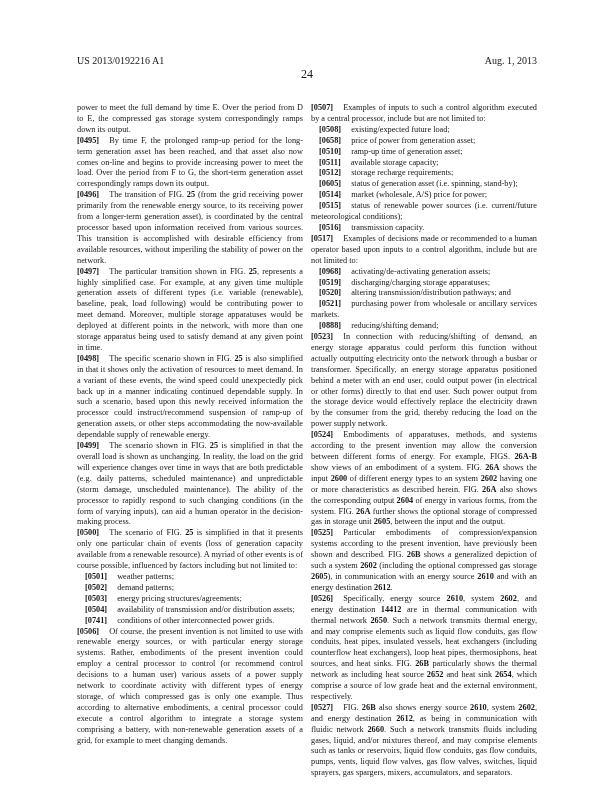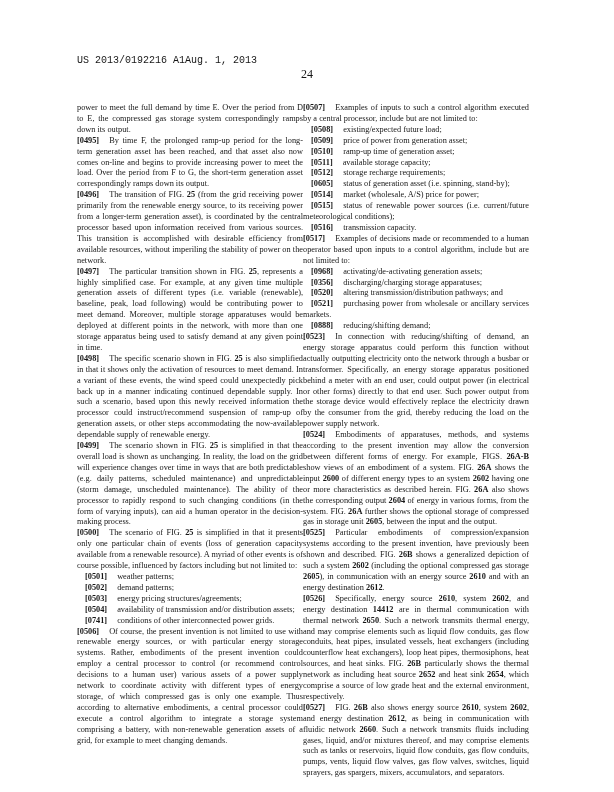--- a/index.html
+++ b/index.html
@@ -15,41 +15,40 @@
     font-family: "Liberation Serif", "DejaVu Serif", serif;
     color: #161616;
     overflow: hidden;
   }
   .header {
     position: absolute;
     top: 55px;
     left: 77px;
     width: 460px;
     display: flex;
-    justify-content: flex-start;
+    justify-content: space-between;
     font-size: 10px;
     line-height: 11px;
-    font-family: Liberation Mono, monospace;
   }
   .pagenum {
     position: absolute;
     top: 69px;
     left: 77px;
     width: 460px;
     text-align: center;
     font-size: 12px;
     line-height: 11px;
   }
   .body-columns {
     position: absolute;
     top: 103px;
     left: 77px;
     width: 462px;
     display: flex;
-    gap: 0;
+    gap: 8px;
   }
   .col {
     width: 226px;
     font-size: 8.3px;
     line-height: 10.9px;
     text-align: justify;
     hyphens: auto;
     -webkit-hyphens: auto;
   }
   .para {
@@ -88,31 +87,31 @@
         <p class="para indent"><b>[0501]</b><span class="numgap"></span>weather patterns;</p>
         <p class="para indent"><b>[0502]</b><span class="numgap"></span>demand patterns;</p>
         <p class="para indent"><b>[0503]</b><span class="numgap"></span>energy pricing structures/agreements;</p>
         <p class="para indent"><b>[0504]</b><span class="numgap"></span>availability of transmission and/or distribution assets;</p>
         <p class="para indent"><b>[0741]</b><span class="numgap"></span>conditions of other interconnected power grids.</p>
         <p class="para"><b>[0506]</b><span class="numgap"></span>Of course, the present invention is not limited to use with renewable energy sources, or with particular energy storage systems. Rather, embodiments of the present invention could employ a central processor to control (or recommend control decisions to a human user) various assets of a power supply network to coordinate activity with different types of energy storage, of which compressed gas is only one example. Thus according to alternative embodiments, a central processor could execute a control algorithm to integrate a storage system comprising a battery, with non-renewable generation assets of a grid, for example to meet changing demands.</p>
       </div>
     <div class="col">
         <p class="para"><b>[0507]</b><span class="numgap"></span>Examples of inputs to such a control algorithm executed by a central processor, include but are not limited to:</p>
         <p class="para indent"><b>[0508]</b><span class="numgap"></span>existing/expected future load;</p>
-        <p class="para indent"><b>[0509]</b><span class="numgap"></span>price of power from generation asset;</p>
+        <p class="para indent"><b>[0658]</b><span class="numgap"></span>price of power from generation asset;</p>
         <p class="para indent"><b>[0510]</b><span class="numgap"></span>ramp-up time of generation asset;</p>
         <p class="para indent"><b>[0511]</b><span class="numgap"></span>available storage capacity;</p>
         <p class="para indent"><b>[0512]</b><span class="numgap"></span>storage recharge requirements;</p>
         <p class="para indent"><b>[0605]</b><span class="numgap"></span>status of generation asset (i.e. spinning, stand-by);</p>
         <p class="para indent"><b>[0514]</b><span class="numgap"></span>market (wholesale, A/S) price for power;</p>
         <p class="para indent"><b>[0515]</b><span class="numgap"></span>status of renewable power sources (i.e. current/future meteorological conditions);</p>
         <p class="para indent"><b>[0516]</b><span class="numgap"></span>transmission capacity.</p>
         <p class="para"><b>[0517]</b><span class="numgap"></span>Examples of decisions made or recommended to a human operator based upon inputs to a control algorithm, include but are not limited to:</p>
         <p class="para indent"><b>[0968]</b><span class="numgap"></span>activating/de-activating generation assets;</p>
-        <p class="para indent"><b>[0356]</b><span class="numgap"></span>discharging/charging storage apparatuses;</p>
+        <p class="para indent"><b>[0519]</b><span class="numgap"></span>discharging/charging storage apparatuses;</p>
         <p class="para indent"><b>[0520]</b><span class="numgap"></span>altering transmission/distribution pathways; and</p>
         <p class="para indent"><b>[0521]</b><span class="numgap"></span>purchasing power from wholesale or ancillary services markets.</p>
         <p class="para indent"><b>[0888]</b><span class="numgap"></span>reducing/shifting demand;</p>
         <p class="para"><b>[0523]</b><span class="numgap"></span>In connection with reducing/shifting of demand, an energy storage apparatus could perform this function without actually outputting electricity onto the network through a busbar or transformer. Specifically, an energy storage apparatus positioned behind a meter with an end user, could output power (in electrical or other forms) directly to that end user. Such power output from the storage device would effectively replace the electricity drawn by the consumer from the grid, thereby reducing the load on the power supply network.</p>
         <p class="para"><b>[0524]</b><span class="numgap"></span>Embodiments of apparatuses, methods, and systems according to the present invention may allow the conversion between different forms of energy. For example, FIGS. <b>26A-B</b> show views of an embodiment of a system. FIG. <b>26A</b> shows the input <b>2600</b> of different energy types to an system <b>2602</b> having one or more characteristics as described herein. FIG. <b>26A</b> also shows the corresponding output <b>2604</b> of energy in various forms, from the system. FIG. <b>26A</b> further shows the optional storage of compressed gas in storage unit <b>2605</b>, between the input and the output.</p>
         <p class="para"><b>[0525]</b><span class="numgap"></span>Particular embodiments of compression/expansion systems according to the present invention, have previously been shown and described. FIG. <b>26B</b> shows a generalized depiction of such a system <b>2602</b> (including the optional compressed gas storage <b>2605</b>), in communication with an energy source <b>2610</b> and with an energy destination <b>2612</b>.</p>
         <p class="para"><b>[0526]</b><span class="numgap"></span>Specifically, energy source <b>2610</b>, system <b>2602</b>, and energy destination <b>14412</b> are in thermal communication with thermal network <b>2650</b>. Such a network transmits thermal energy, and may comprise elements such as liquid flow conduits, gas flow conduits, heat pipes, insulated vessels, heat exchangers (including counterflow heat exchangers), loop heat pipes, thermosiphons, heat sources, and heat sinks. FIG. <b>26B</b> particularly shows the thermal network as including heat source <b>2652</b> and heat sink <b>2654</b>, which comprise a source of low grade heat and the external environment, respectively.</p>
         <p class="para"><b>[0527]</b><span class="numgap"></span>FIG. <b>26B</b> also shows energy source <b>2610</b>, system <b>2602</b>, and energy destination <b>2612</b>, as being in communication with fluidic network <b>2660</b>. Such a network transmits fluids including gases, liquid, and/or mixtures thereof, and may comprise elements such as tanks or reservoirs, liquid flow conduits, gas flow conduits, pumps, vents, liquid flow valves, gas flow valves, switches, liquid sprayers, gas spargers, mixers, accumulators, and separators.</p>
       </div>
   </div>

